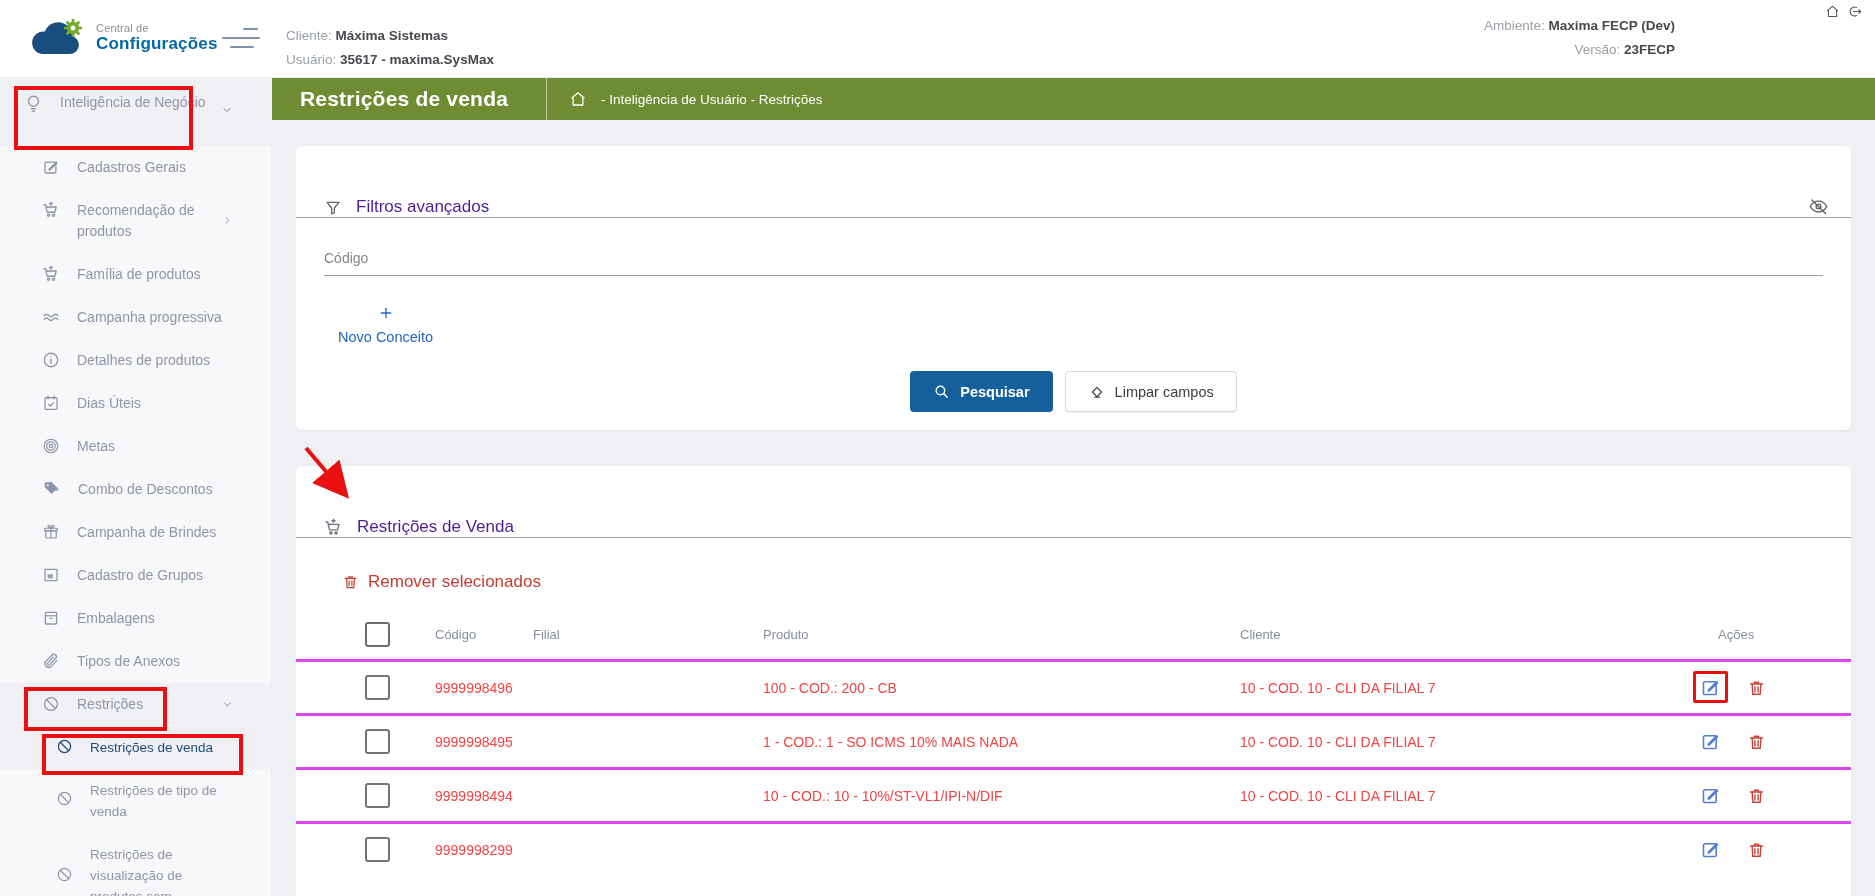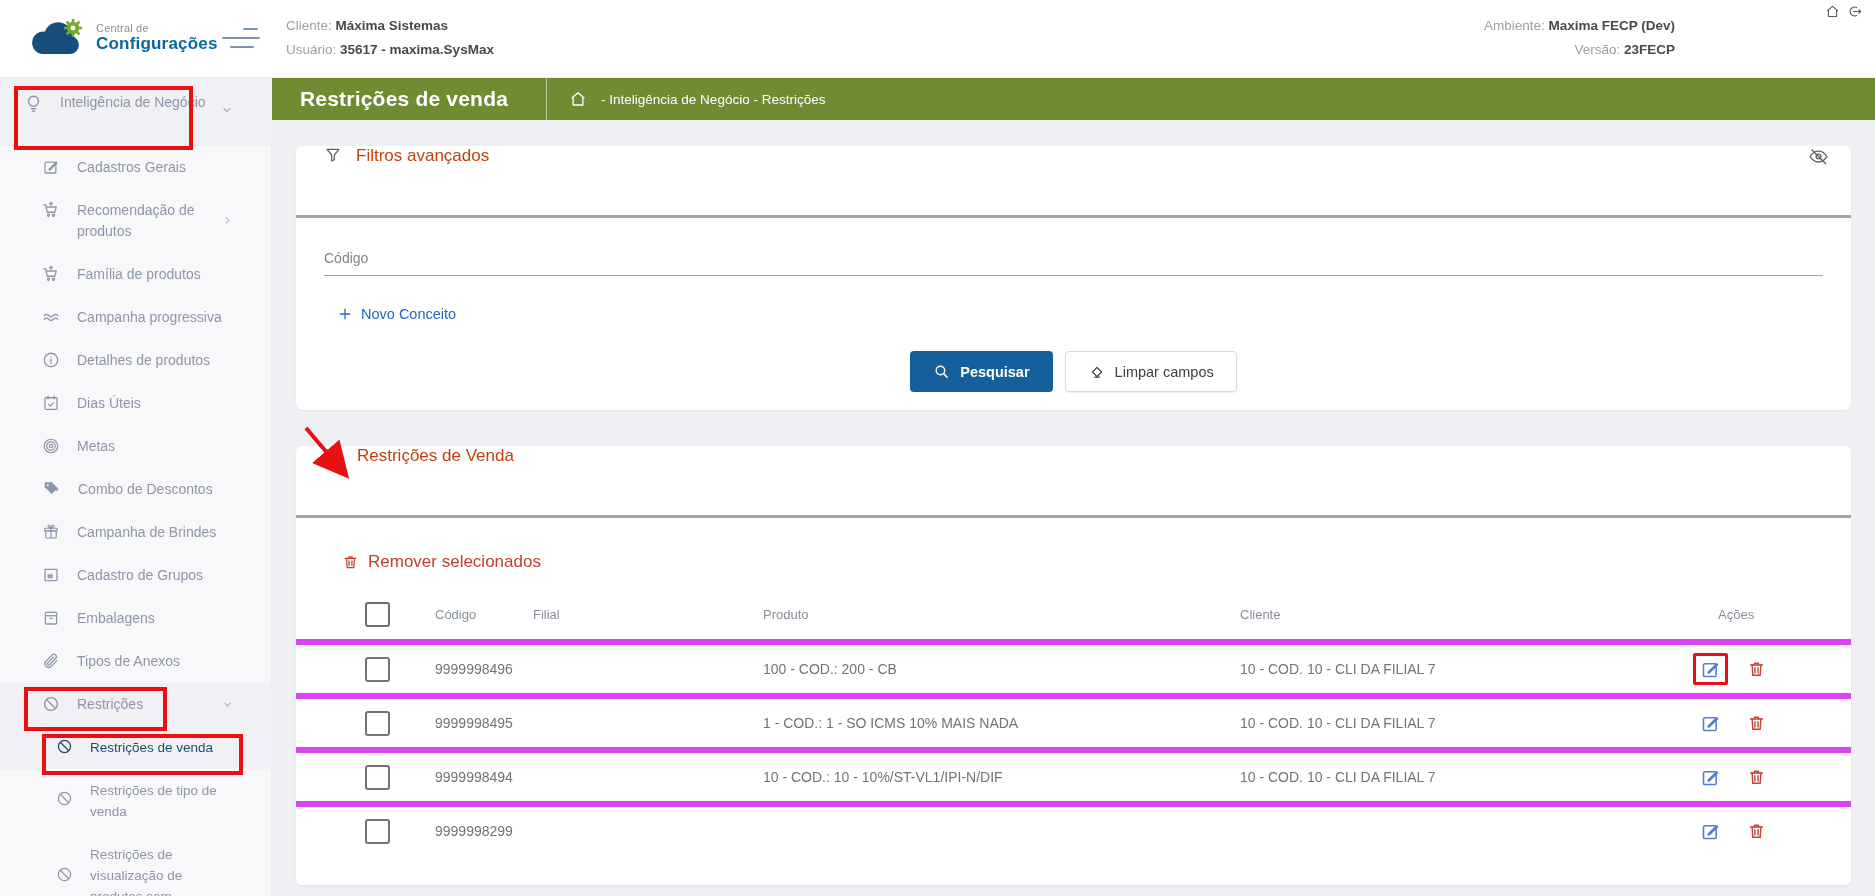--- a/index.html
+++ b/index.html
@@ -10,21 +10,21 @@
   
   .topbar { position:absolute; top:0; left:0; width:1875px; height:78px; background:#fff; border-bottom:1px solid #ececf1; z-index:5; }
   .logo { position:absolute; left:28px; top:16px; display:flex; align-items:center; gap:10px; }
   .logo-text .l1 { font-size:11px; color:#8a8f98; letter-spacing:.2px; }
   .logo-text .l2 { font-size:17px; font-weight:bold; color:#0369a1; letter-spacing:.2px; }
   .burger { position:absolute; left:222px; top:26px; width:40px; height:26px; cursor:pointer; }
   .burger span { position:absolute; height:2px; background:#7d93ad; border-radius:1px; }
   .burger .b1 { width:15px; right:4px; top:2px; }
   .burger .b2 { width:38px; left:0; top:11px; }
   .burger .b3 { width:24px; left:8px; top:20px; }
-  .tb-left { position:absolute; left:286px; top:14px; font-size:13.5px; line-height:24px; }
+  .tb-left { position:absolute; left:286px; top:24px; font-size:13.5px; line-height:24px; }
   .tb-right { position:absolute; right:200px; top:14px; font-size:13.5px; line-height:24px; text-align:right; }
   .tb-lbl { color:#9aa0a6; }
   .tb-val { color:#46494d; font-weight:bold; }
   .tb-icons { position:absolute; top:4px; right:12px; display:flex; gap:7px; color:#555a60; }
   .tb-icons .icbtn { cursor:pointer; }
 
   
   .sidebar { position:absolute; left:0; top:78px; width:272px; height:818px; background:#f8f8fb; border-right:1px solid #ededf2; overflow:hidden; z-index:2; }
   .side-item { position:relative; display:flex; align-items:flex-start; gap:17px; padding:11px 40px 11px 24px; color:#8d96a8; cursor:pointer; }
   .side-item .si-icon { flex:0 0 auto; margin-top:1px; }
@@ -44,39 +44,39 @@
 
   
   .main { position:absolute; left:272px; top:78px; width:1603px; height:818px; }
   .pagehead { height:42px; background:#6f8c33; display:flex; align-items:center; padding:0 0 0 28px; color:#fff; }
   .pagehead .title { font-size:21px; font-weight:bold; letter-spacing:.2px; }
   .pagehead .vdiv { width:1px; height:42px; background:rgba(255,255,255,.55); margin:0 22px 0 38px; }
   .pagehead .crumb { display:flex; align-items:center; gap:14px; font-size:13.5px; }
 
   .content { padding:26px 24px 0 24px; }
   .card { background:#fff; border-radius:6px; box-shadow:0 1px 2px rgba(60,64,67,.08); position:relative; }
-  .card-head { display:flex; align-items:flex-start; gap:14px; height:72px; padding:0 22px 0 28px; border-bottom:3px solid #a3a3a3; color:#c2410c; }
+  .card-head { display:flex; align-items:flex-end; gap:14px; height:72px; padding:0 22px 0 28px; border-bottom:1px solid #a3a3a3; color:#4c1d95; }
   .card-head .ct { font-size:17px; }
   .card-head .spacer { flex:1; }
 
   
   .filters-body { padding:26px 28px 14px 28px; }
   .mat-input { width:100%; border:none; border-bottom:1px solid #9aa0a6; background:transparent; font-size:14px; padding:6px 0 9px 0; color:#3f4349; outline:none; font-family:"Liberation Sans", sans-serif; }
   .mat-input::placeholder { color:#80868b; }
-  .newlink { display:inline-flex; align-items:center; gap:9px; margin:30px 0 0 14px; color:#2265c4; font-size:14.5px; cursor:pointer; }
+  .newlink { display:inline-flex; align-items:center; gap:9px; margin:30px 0 0 14px; color:#2265c4; font-size:14.5px; cursor:pointer;flex-direction:column; }
   .btnrow { display:flex; justify-content:center; gap:12px; margin:26px 0 4px 0; }
   .btn { display:inline-flex; align-items:center; gap:10px; height:41px; border-radius:4px; font-size:14.5px; padding:0 22px; cursor:pointer; border:1px solid transparent; font-family:"Liberation Sans", sans-serif; }
   .btn-primary { background:#15609c; color:#fff; font-weight:bold; }
   .btn-ghost { background:#fff; color:#3c4043; border-color:#d7dade; box-shadow:0 1px 1px rgba(60,64,67,.08); }
 
   
   .results { margin-top:36px; padding-bottom:30px; }
   .remove-sel { display:inline-flex; align-items:center; gap:9px; margin:34px 0 0 46px; color:#c43b30; font-size:17px; cursor:pointer; }
   .tbl { margin-top:14px; }
-  .tbl-row { display:grid; grid-template-columns:70px 98px 230px 477px 396px 1fr; align-items:center; padding-left:69px; height:54px; border-top:6px solid #d946ef; font-size:14px; color:#737373; }
+  .tbl-row { display:grid; grid-template-columns:70px 98px 230px 477px 396px 1fr; align-items:center; padding-left:69px; height:54px; border-top:3px solid #d946ef; font-size:14px; color:#ef4444; }
   .tbl-row.thead { height:50px; border-top:none; color:#878f9b; font-size:13px; }
   .cb { width:25px; height:25px; border:2px solid #70757a; border-radius:3px; background:#fff; cursor:pointer; }
   .thead .cb { border-color:#6a6f74; }
   .acts { display:flex; align-items:center; gap:26px; padding-left:64px; }
   .acts-h { padding-left:82px; }
   .iconbtn { position:relative; cursor:pointer; }
   .edit-ic { color:#567dd1; }
   .trash-ic { color:#c5443a; }
   .ann-edit { position:absolute; left:-7px; top:-6px; right:-7px; bottom:-5px; border:3px solid #e81010; border-radius:2px; pointer-events:none; }
   .arrow-ann { position:absolute; left:4px; top:-24px; z-index:9; pointer-events:none; }
@@ -356,21 +356,21 @@
   <div class="pagehead">
     <span class="title">Restrições de venda</span>
     <span class="vdiv"></span>
     <span class="crumb">
       <span>
         <svg width="18" height="18" viewBox="0 0 24 24" fill="none" stroke="#fff" stroke-width="1.7" stroke-linejoin="round">
             <path d="M3.5 11L12 3.8 20.5 11"></path>
             <path d="M5.5 9.5V20h13V9.5"></path>
           </svg>
       </span>
-      <span>- Inteligência de Negócio - Restrições</span>
+      <span>- Inteligência de Usuário - Restrições</span>
     </span>
   </div>
 
   <div class="content">
 
     <div class="card">
       <div class="card-head">
         <span>
           <svg width="18" height="18" viewBox="0 0 24 24" fill="none" stroke="#5f6368" stroke-width="1.7" stroke-linejoin="round">
               <path d="M4 4.5h16L13.8 12v6.2L10.2 20v-8z"></path>

